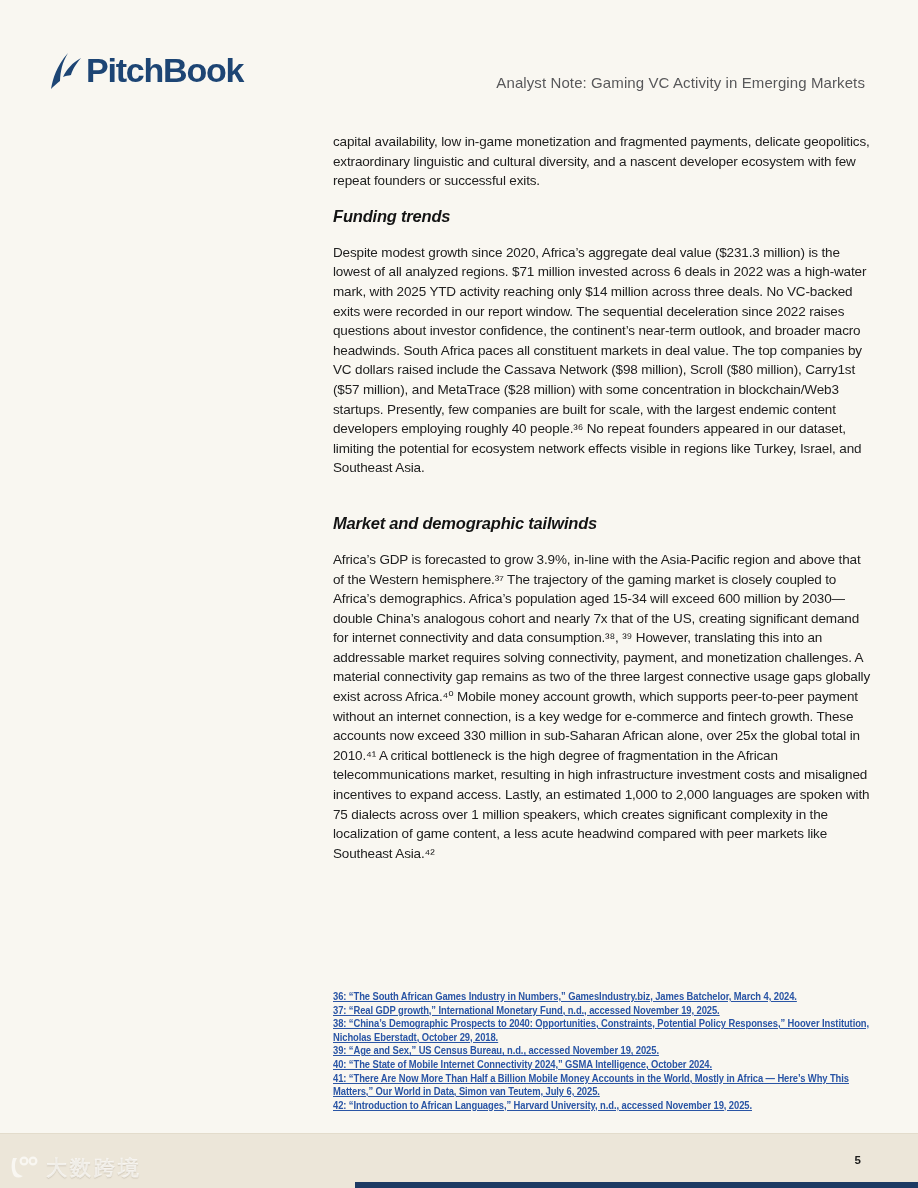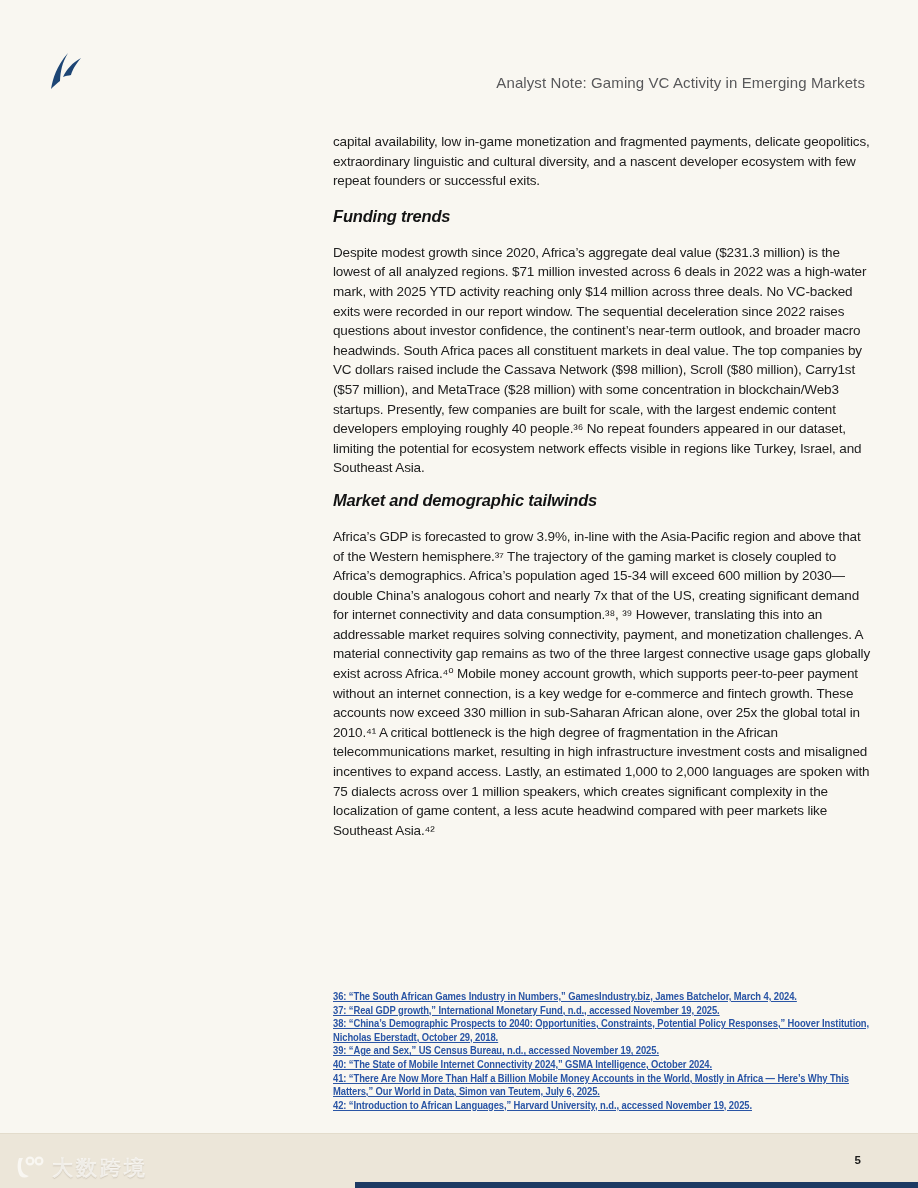--- a/index.html
+++ b/index.html
@@ -94,21 +94,21 @@
   .page-num {
     position: absolute;
     right: 57px;
     top: 20px;
     font-size: 11.5px;
     font-weight: 700;
     color: #1c1c1c;
   }
   .watermark {
     position: absolute;
-    left: 16px;
+    left: 10px;
     bottom: 6px;
     display: flex;
     align-items: flex-start;
     gap: 6px;
     color: rgba(255,255,255,0.66);
     text-shadow: 0 1px 1px rgba(160,150,130,0.35);
     user-select: none;
   }
   .wm-text {
     font-size: 21px;
@@ -129,30 +129,31 @@
 
 <div class="page">
 
   <div class="brand">
     <span style="display:inline-block; line-height:0;">
       <svg width="38" height="40" viewBox="0 0 38 40">
         <path d="M7 39 C 9 28, 12 17, 24 3 C 18 13, 16.5 21, 16 31 C 13 33, 10 36, 7 39 Z" fill="#1d4574"></path>
         <path d="M19 27 C 23 19, 28 13, 37 8 C 31 15, 28.5 20, 27 25 C 24.5 25.5, 21.5 26, 19 27 Z" fill="#1d4574"></path>
       </svg>
     </span>
+    <span class="brand-word">PitchBook</span>
   </div>
   <div class="doc-title">Analyst Note: Gaming VC Activity in Emerging Markets</div>
 
   <div class="column">
     <p class="body-par par-intro">capital availability, low in-game monetization and fragmented payments, delicate geopolitics, extraordinary linguistic and cultural diversity, and a nascent developer ecosystem with few repeat founders or successful exits.</p>
 
     <h2 class="sec-heading">Funding trends</h2>
     <p class="body-par">Despite modest growth since 2020, Africa’s aggregate deal value ($231.3 million) is the lowest of all analyzed regions. $71 million invested across 6 deals in 2022 was a high-water mark, with 2025 YTD activity reaching only $14 million across three deals. No VC-backed exits were recorded in our report window. The sequential deceleration since 2022 raises questions about investor confidence, the continent’s near-term outlook, and broader macro headwinds. South Africa paces all constituent markets in deal value. The top companies by VC dollars raised include the Cassava Network ($98 million), Scroll ($80 million), Carry1st ($57 million), and MetaTrace ($28 million) with some concentration in blockchain/Web3 startups. Presently, few companies are built for scale, with the largest endemic content developers employing roughly 40 people.³⁶ No repeat founders appeared in our dataset, limiting the potential for ecosystem network effects visible in regions like Turkey, Israel, and Southeast Asia.</p>
 
-    <h2 class="sec-heading" style="margin-top:13px;">Market and demographic tailwinds</h2>
+    <h2 class="sec-heading" style="margin-top:36px;">Market and demographic tailwinds</h2>
     <p class="body-par">Africa’s GDP is forecasted to grow 3.9%, in-line with the Asia-Pacific region and above that of the Western hemisphere.³⁷ The trajectory of the gaming market is closely coupled to Africa’s demographics. Africa’s population aged 15-34 will exceed 600 million by 2030—double China’s analogous cohort and nearly 7x that of the US, creating significant demand for internet connectivity and data consumption.³⁸, ³⁹ However, translating this into an addressable market requires solving connectivity, payment, and monetization challenges. A material connectivity gap remains as two of the three largest connective usage gaps globally exist across Africa.⁴⁰ Mobile money account growth, which supports peer-to-peer payment without an internet connection, is a key wedge for e-commerce and fintech growth. These accounts now exceed 330 million in sub-Saharan African alone, over 25x the global total in 2010.⁴¹ A critical bottleneck is the high degree of fragmentation in the African telecommunications market, resulting in high infrastructure investment costs and misaligned incentives to expand access. Lastly, an estimated 1,000 to 2,000 languages are spoken with 75 dialects across over 1 million speakers, which creates significant complexity in the localization of game content, a less acute headwind compared with peer markets like Southeast Asia.⁴²</p>
   </div>
 
   <div class="footnotes">
     <span class="footnote">36: “The South African Games Industry in Numbers,” GamesIndustry.biz, James Batchelor, March 4, 2024.</span>
     <span class="footnote">37: “Real GDP growth,” International Monetary Fund, n.d., accessed November 19, 2025.</span>
     <span class="footnote">38: “China’s Demographic Prospects to 2040: Opportunities, Constraints, Potential Policy Responses,” Hoover Institution, Nicholas Eberstadt, October 29, 2018.</span>
     <span class="footnote">39: “Age and Sex,” US Census Bureau, n.d., accessed November 19, 2025.</span>
     <span class="footnote">40: “The State of Mobile Internet Connectivity 2024,” GSMA Intelligence, October 2024.</span>
     <span class="footnote">41: “There Are Now More Than Half a Billion Mobile Money Accounts in the World, Mostly in Africa — Here’s Why This Matters,” Our World in Data, Simon van Teutem, July 6, 2025.</span>

